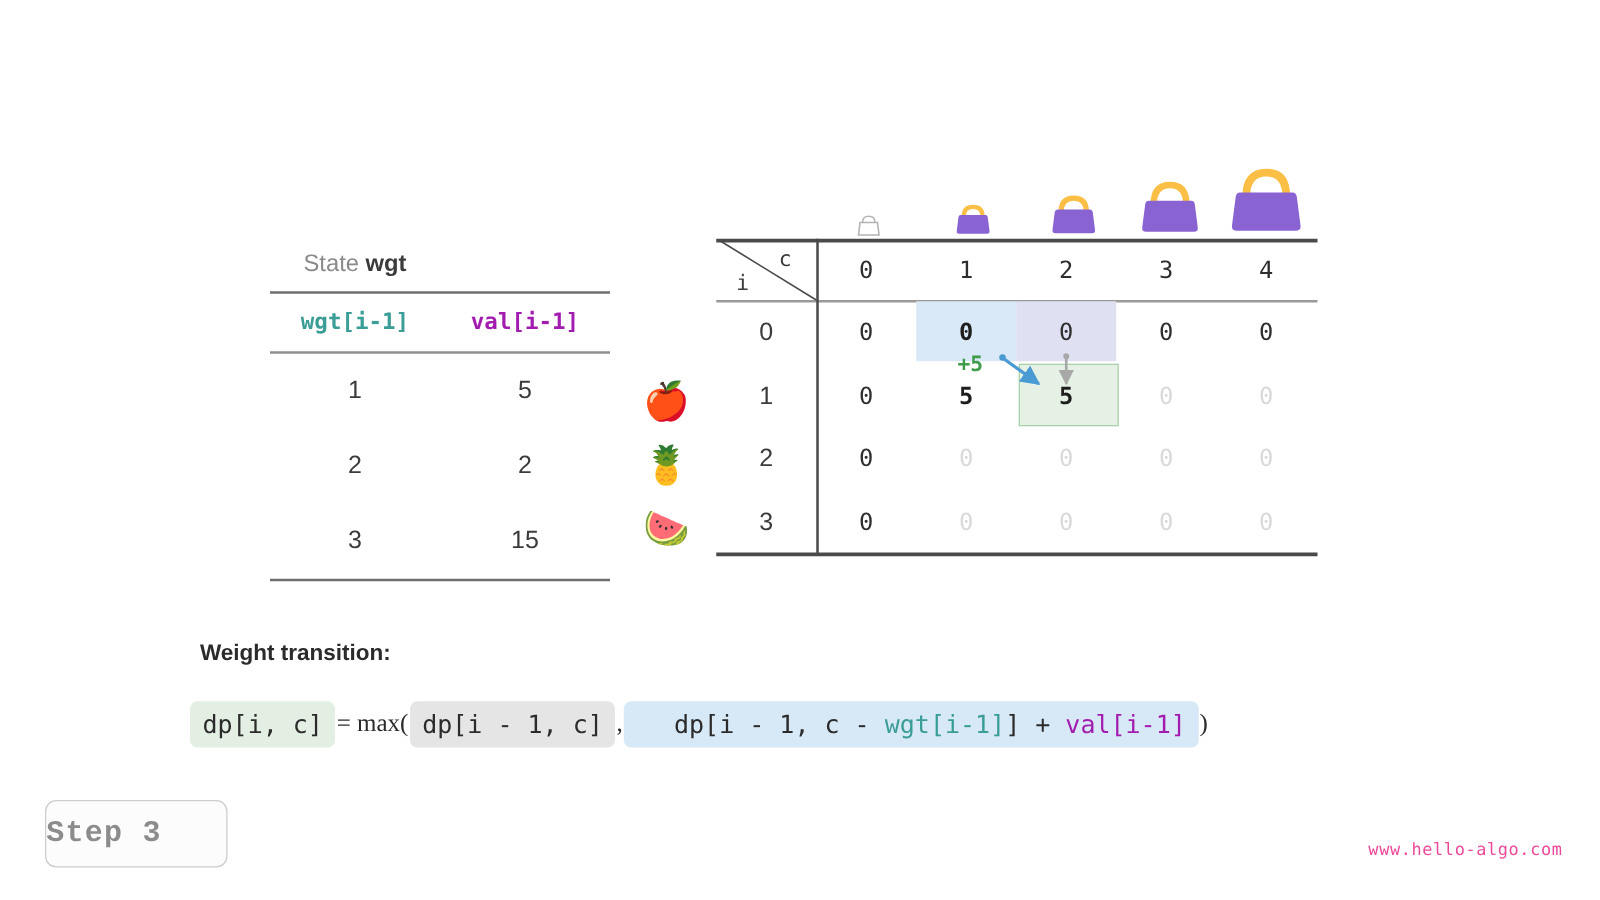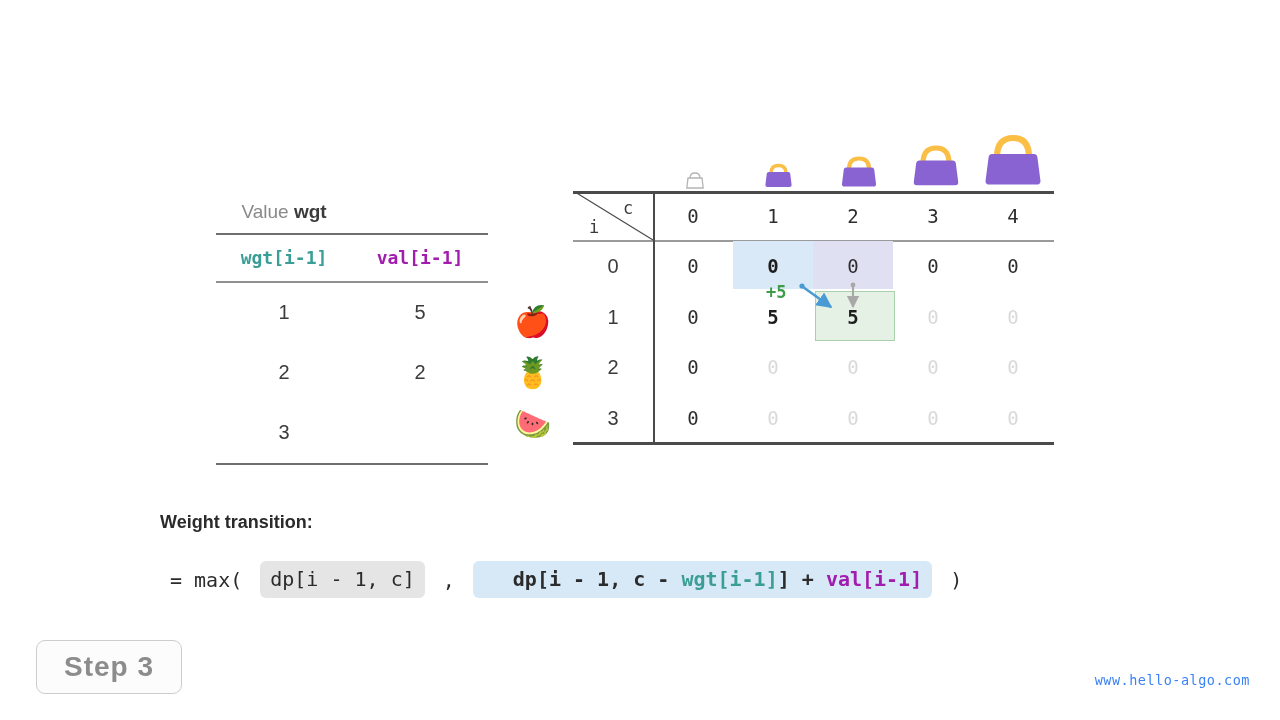--- a/index.html
+++ b/index.html
@@ -102,64 +102,65 @@
     font-size: 20px; color: #2b2b2b;
     white-space: pre;
   }
   .fbox {
     padding: 6px 10px 7px 10px;
     border-radius: 6px;
     display: inline-block;
   }
   #fb1 { background: #e2efe2; }
   #fb2 { background: #e5e5e5; }
-  #fb3 { background: #d7e9f7; font-weight: bold; padding-left: 40px; }
-  .fplain { padding: 0 18px; }
+  #fb3 { background: #d7e9f7; font-weight: normal; padding-left: 40px; }
+  .fplain { padding: 0 1px; font-family: Liberation Serif, serif; }
 
   
   #step-badge {
     position: absolute; left: 36px; top: 640px;
     width: 144px; height: 52px;
     border: 1.5px solid #cdcdcd; border-radius: 9px;
     background: #fcfcfc;
-    display: flex; align-items: center; justify-content: center;
-    font-family: Liberation Sans, sans-serif;
-    font-size: 28px; font-weight: bold; color: #8c8c8c;
+    display: flex; align-items: center; 
+    font-family: Liberation Mono, monospace;
+    font-size: 24px; font-weight: bold; color: #8c8c8c;
     letter-spacing: 1px;
   }
 
   #footer {
     position: absolute; right: 30px; top: 672px;
     font-family: "DejaVu Sans Mono", monospace;
-    font-size: 13.5px; color: #3b82f6; letter-spacing: .5px;
+    font-size: 13.5px; color: #ec4899; letter-spacing: .5px;
   }
 </style>
 </head>
 <body>
 
 <div id="left-table">
   <div class="lt-row lt-head">
-    <div class="lt-cell"><span>Value </span><b>wgt</b></div>
+    <div class="lt-cell"><span>State </span><b>wgt</b></div>
   </div>
   <div class="lt-rule"></div>
   <div class="lt-row lt-sub">
     <div class="lt-cell teal">wgt[i-1]</div>
     <div class="lt-cell green-t">val[i-1]</div>
   </div>
   <div class="lt-rule thin"></div>
   <div class="lt-row lt-data">
     <div class="lt-cell">1</div>
     <div class="lt-cell">5</div>
   </div>
   <div class="lt-row lt-data">
     <div class="lt-cell">2</div>
     <div class="lt-cell">2</div>
   </div>
   <div class="lt-row lt-data">
     <div class="lt-cell">3</div>
+    <div class="lt-cell">15</div>
   </div>
   <div class="lt-rule"></div>
 </div>
 
 <div id="fruit-col">
   <div class="fruit">🍎</div>
   <div class="fruit">🍍</div>
   <div class="fruit">🍉</div>
 </div>
 
@@ -274,20 +275,21 @@
       <path d="M0,0 L6,3 L0,6 Z" fill="#a8a8a8"></path>
     </marker>
   </defs>
   <circle cx="8" cy="4" r="2.4" fill="#a8a8a8"></circle>
   <line x1="8" y1="5" x2="8" y2="26" stroke="#a8a8a8" stroke-width="2.1" marker-end="url(#ah-grey)"></line>
 </svg>
 
 <div id="st-title">Weight transition:</div>
 
 <div id="formula">
+  <span class="fbox" id="fb1">dp[i, c]</span>
   <span class="fplain">= max(</span>
   <span class="fbox" id="fb2">dp[i - 1, c]</span>
   <span class="fplain">,</span>
   <span class="fbox" id="fb3"><span>dp[i - 1, c - </span><span class="teal">wgt[i-1]</span><span>] + </span><span class="green-t">val[i-1]</span></span>
   <span class="fplain">)</span>
 </div>
 
 <div id="step-badge">
     <span>Step 3</span>
   </div>

